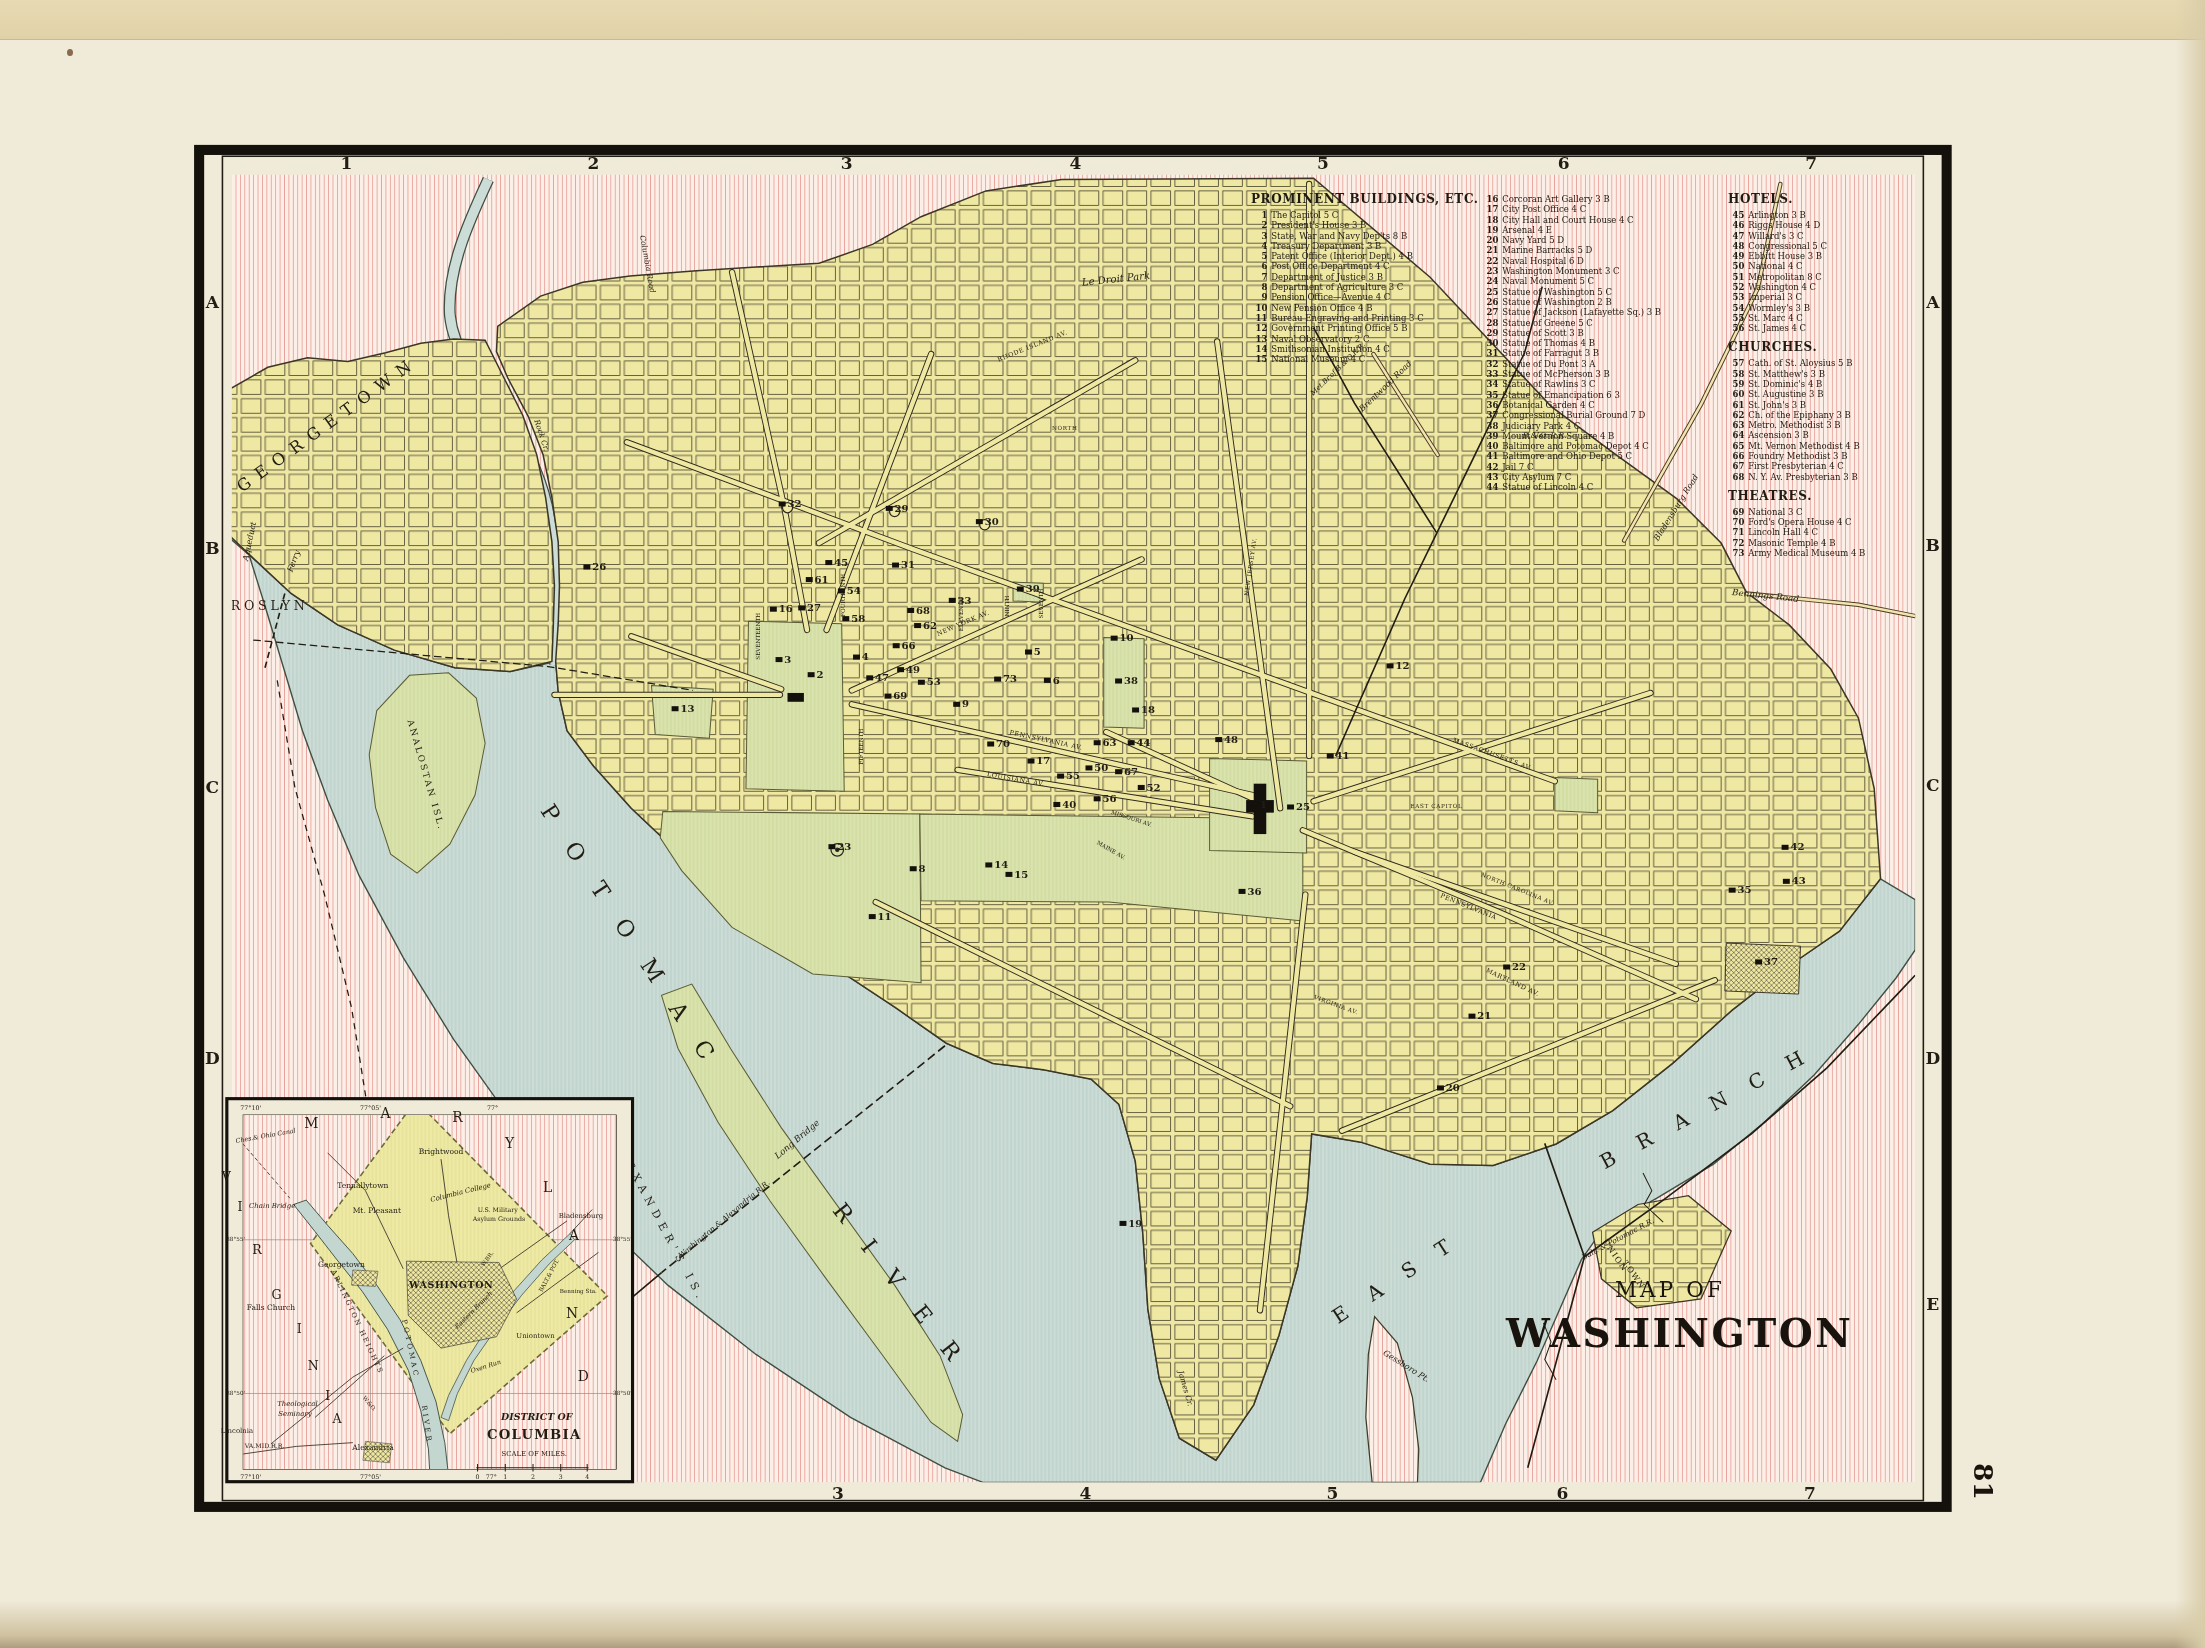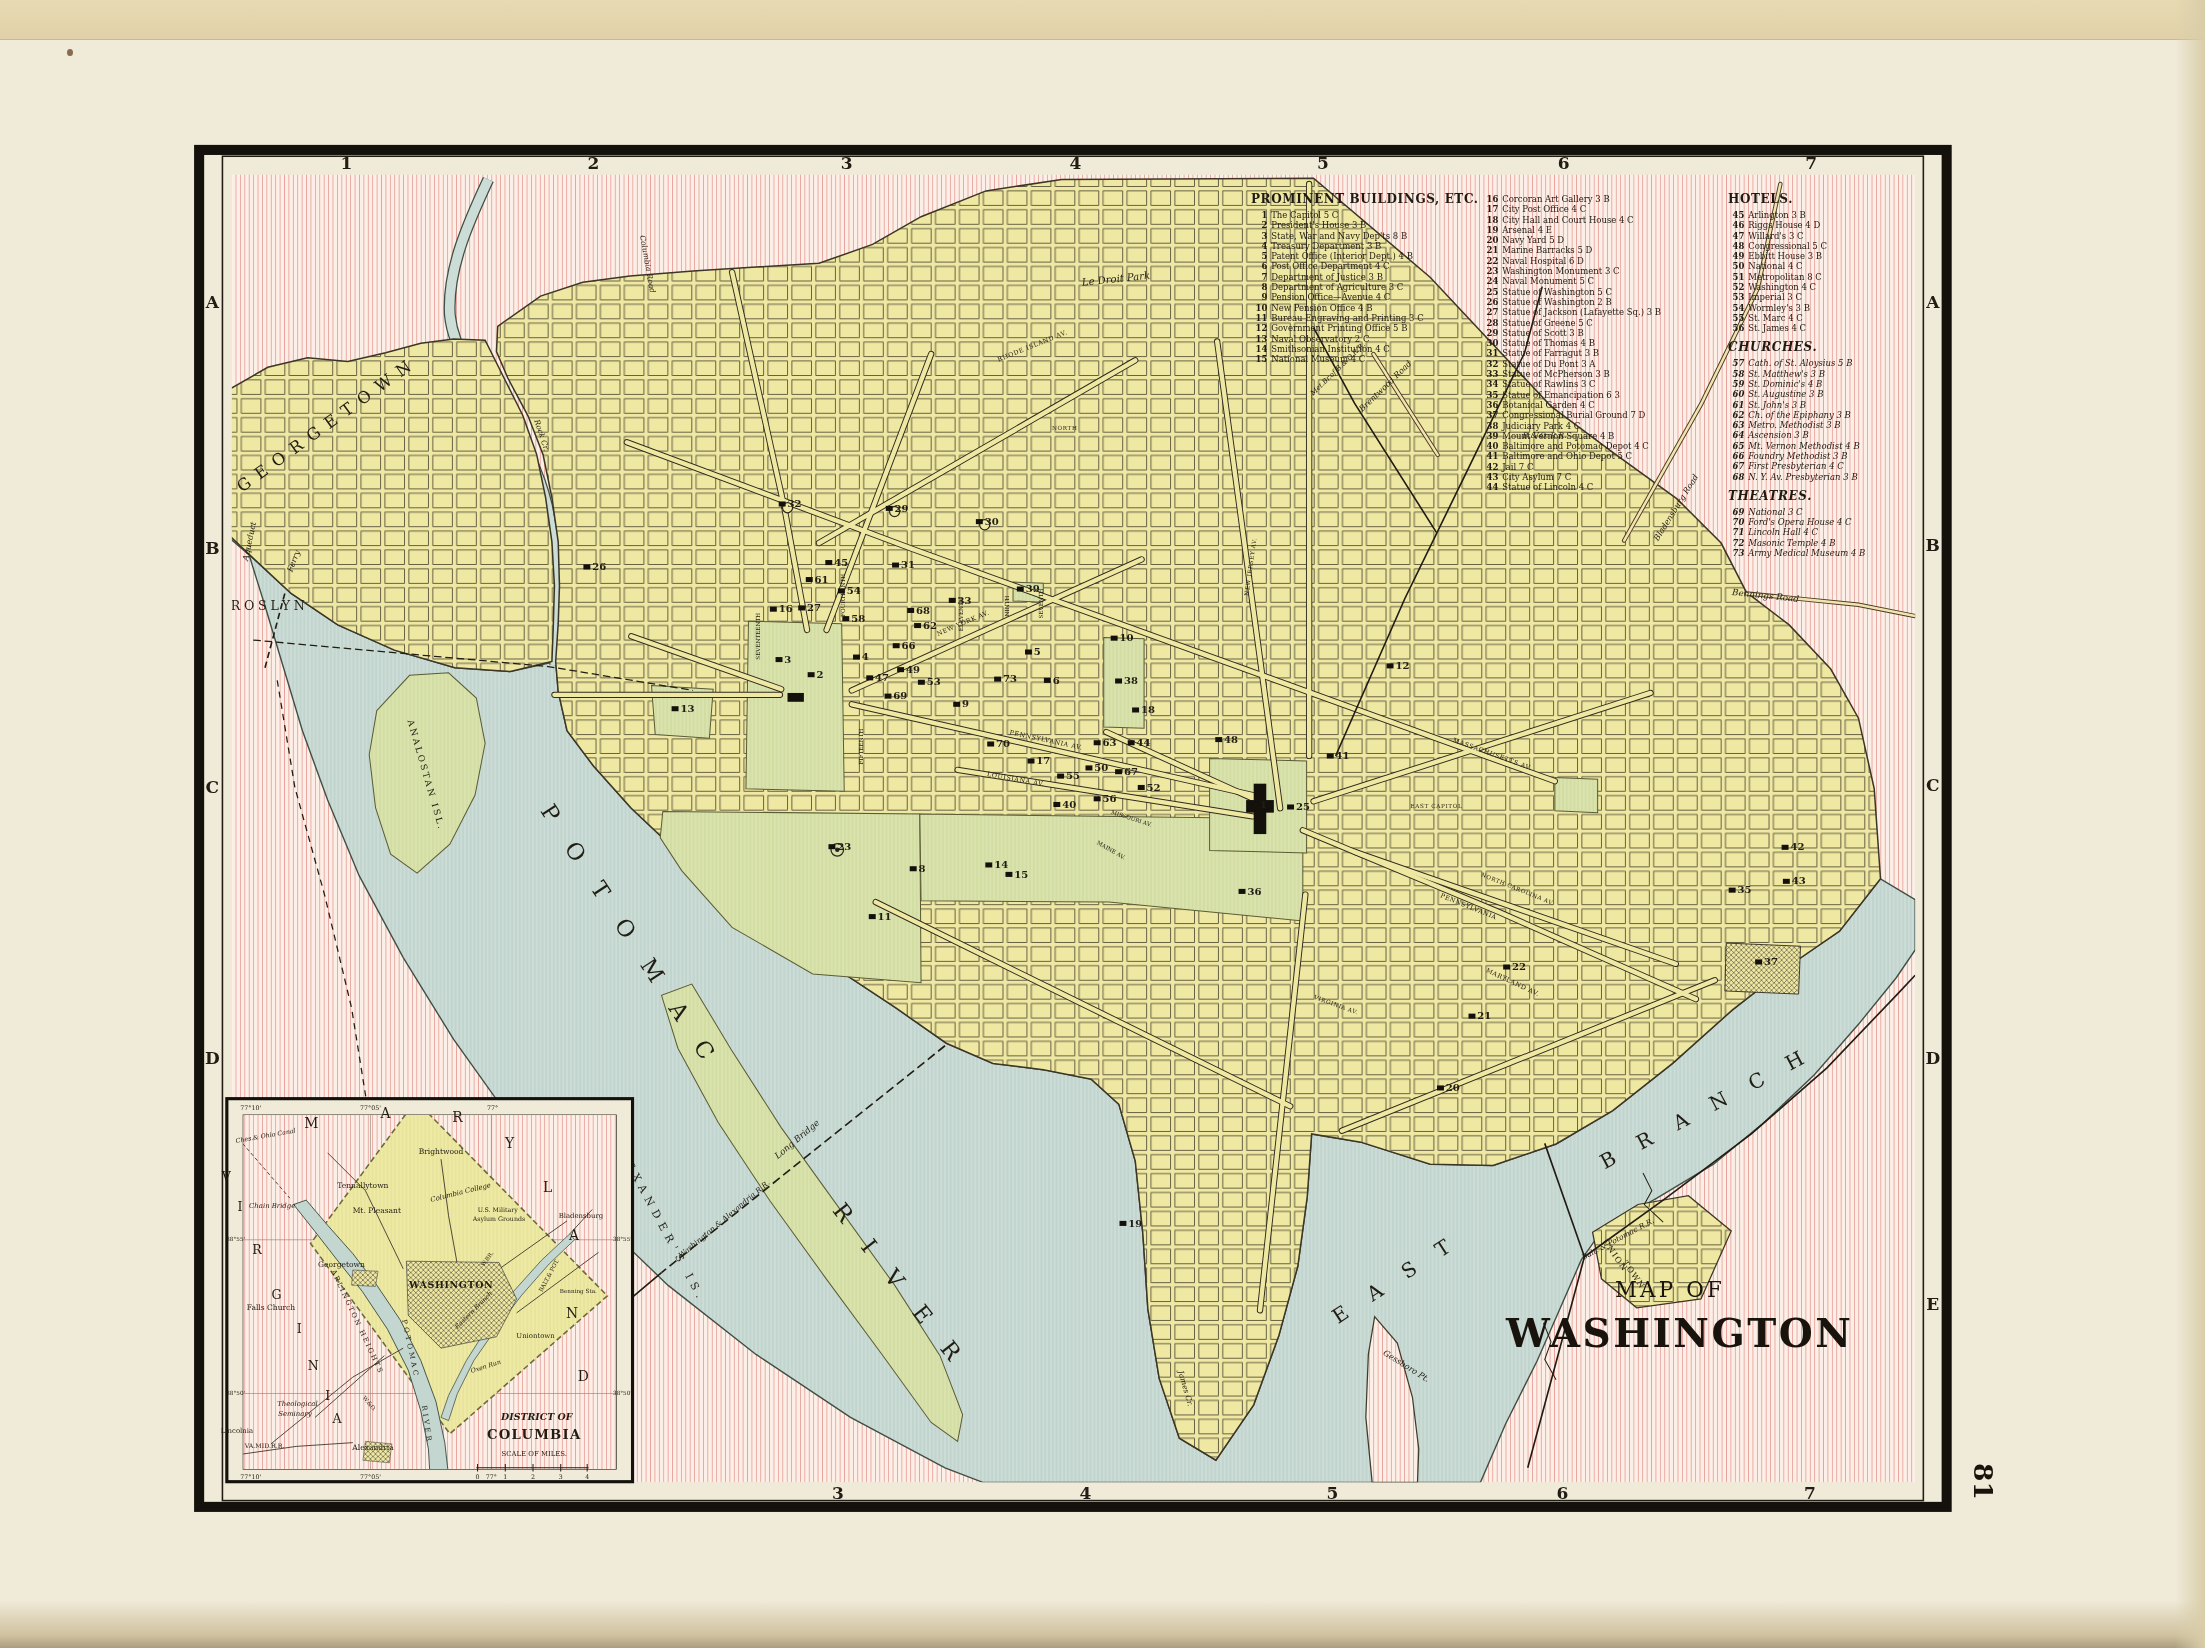--- a/index.html
+++ b/index.html
@@ -22,21 +22,21 @@
   .it{font-style:italic;}
   .bd{font-weight:700;}
   .grid-lbl{font-weight:700;font-size:27px;text-anchor:middle;}
   .marker-num{font-weight:700;font-size:16px;text-anchor:start;}
 
   .legend-col{position:absolute;color:#1f1a12;font-size:8.5px;line-height:10.3px;}
   .legend-header{font-weight:700;font-size:12px;letter-spacing:0.6px;text-align:left;
     margin-bottom:5.7px;}
   .legend-row{display:flex;white-space:nowrap;}
   .legend-row .num{width:16.4px;text-align:right;margin-right:3.8px;font-weight:700;flex:none;}
-  .sect{margin-top:8.8px;font-style:italic;}
+  .sect{margin-top:8.8px;}
 
   .main-title{position:absolute;left:1506px;top:1277px;width:328px;text-align:center;color:#18140d;}
   .main-title .t1{font-size:21.4px;letter-spacing:3.2px;}
   .main-title .t2{font-size:39px;font-weight:700;letter-spacing:2.5px;margin-top:7.6px;}
 
   .page-num{position:absolute;left:1965px;top:1466px;font-size:26.5px;font-weight:700;
     color:#18140d;transform:rotate(90deg);transform-origin:center;}
 </style>
 </head>
 <body>

